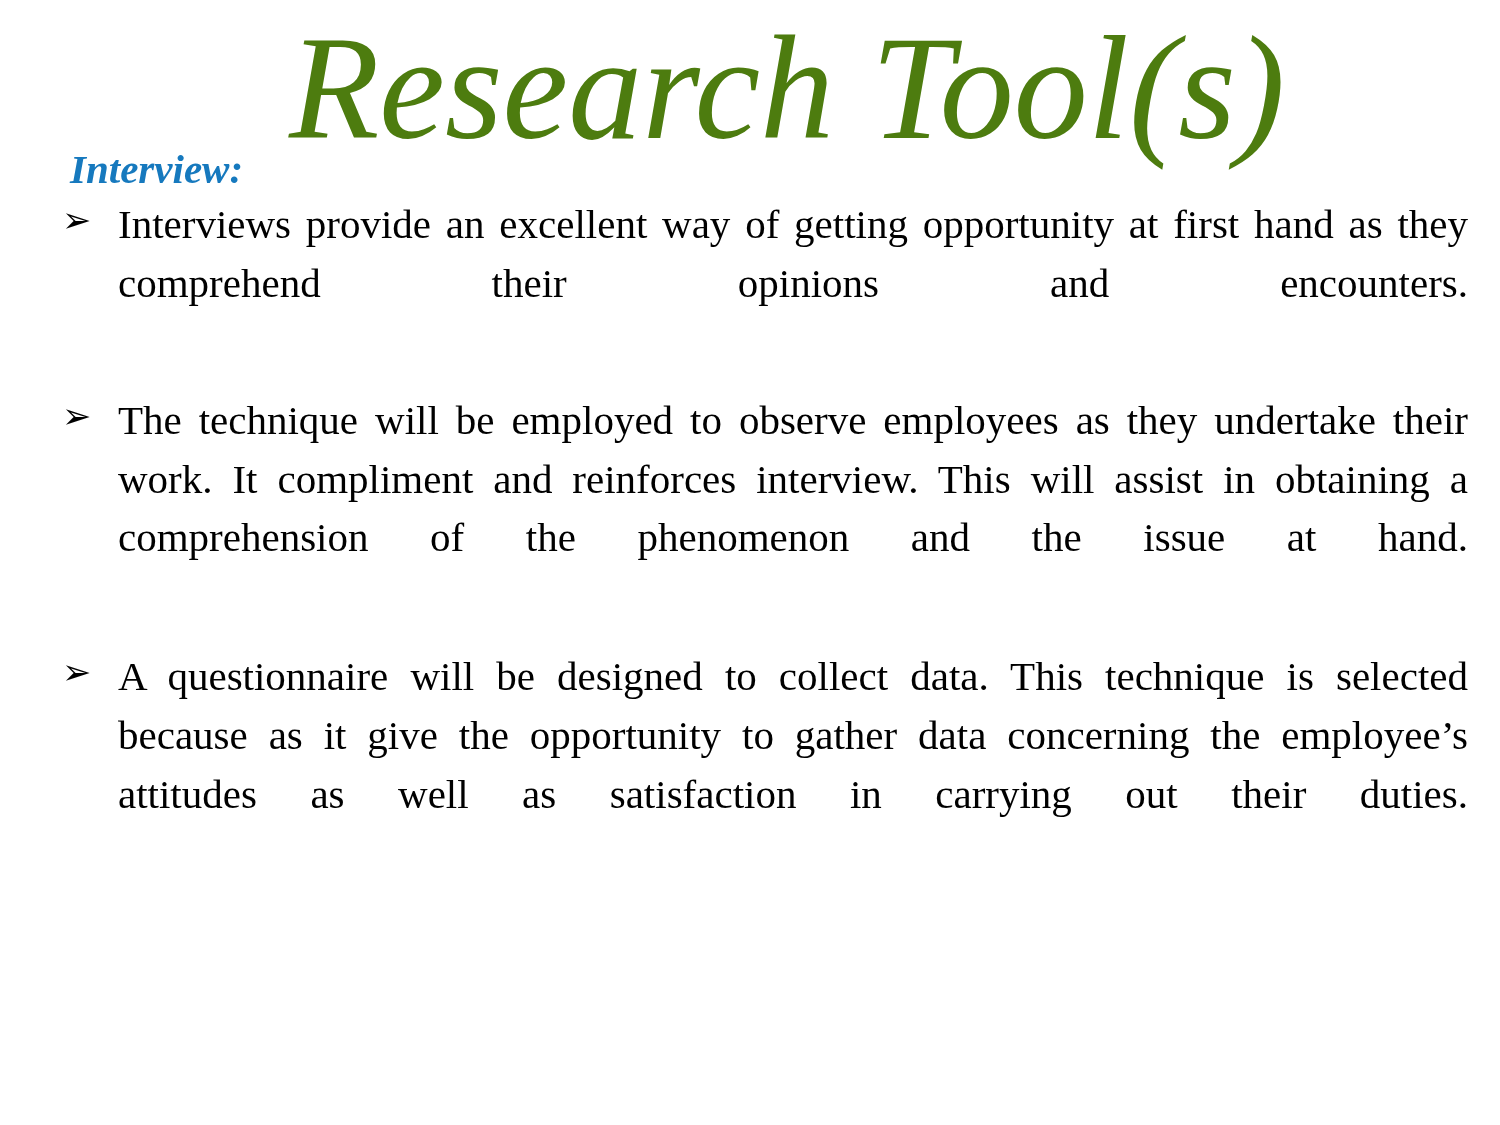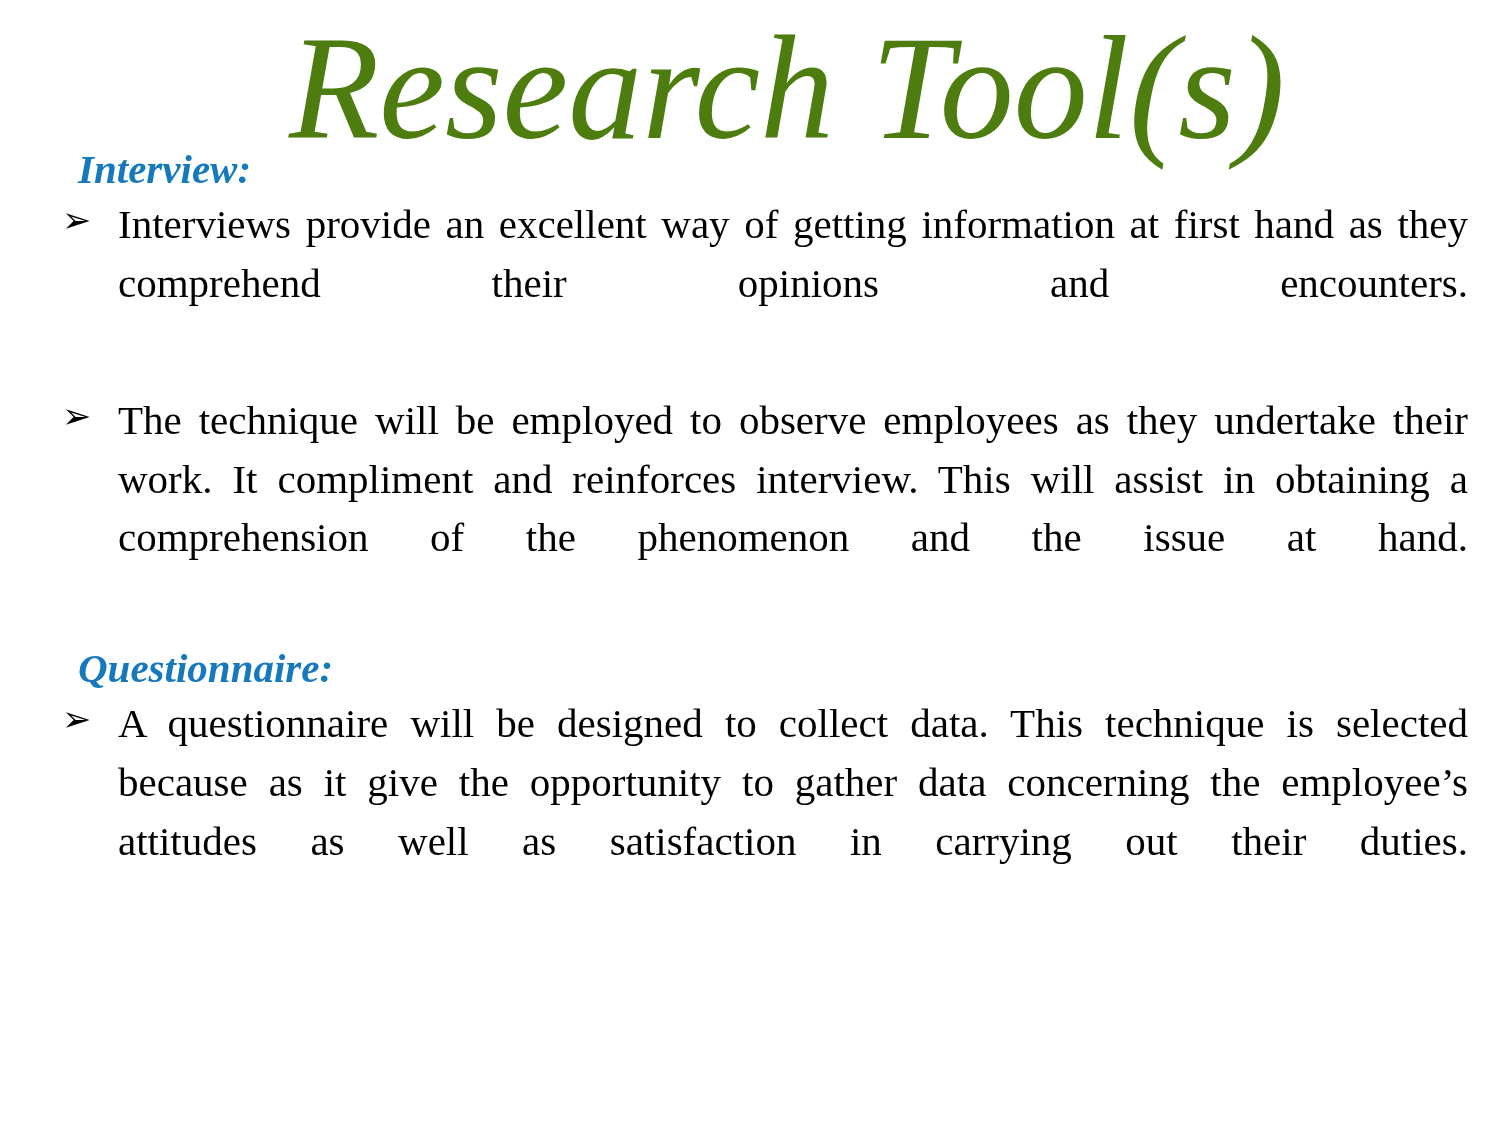--- a/index.html
+++ b/index.html
@@ -54,21 +54,21 @@
     margin: 0;
   }
 
   .section-heading {
     color: #1679BE;
     font-family: "Liberation Serif", "DejaVu Serif", serif;
     font-style: italic;
     font-weight: bold;
     font-size: 41px;
     line-height: 1.05;
-    margin: 0 0 4px 16px;
+    margin: 0 0 4px 8px;
     white-space: nowrap;
   }
 
   .bullet-row {
     display: flex;
     align-items: flex-start;
     margin: 0;
   }
 
   .bullet-mark {
@@ -108,37 +108,36 @@
 <div id="slide">
 
   <div class="slide-title">Research Tool(s)</div>
 
   <div class="body-col">
 
     <div class="section">
       <div class="section-heading">Interview:</div>
       <div class="bullet-row">
         <span class="bullet-mark">➢</span>
-        <span class="bullet-text">Interviews provide an excellent way of getting information at first hand as they comprehend their opinions and encounters.</span>
+        <span class="bullet-text">Interviews provide an excellent way of getting opportunity at first hand as they comprehend their opinions and encounters.</span>
       </div>
     </div>
 
     <div class="gap-after-p"></div>
 
     <div class="section">
       <div class="bullet-row">
         <span class="bullet-mark">➢</span>
         <span class="bullet-text">The technique will be employed to observe employees as they undertake their work. It compliment and reinforces interview. This will assist in obtaining a comprehension of the phenomenon and the issue at hand.</span>
       </div>
     </div>
 
     <div class="gap-after-p2"></div>
 
     <div class="section">
-      <div class="section-heading">Questionnaire:</div>
       <div class="bullet-row">
         <span class="bullet-mark">➢</span>
         <span class="bullet-text">A questionnaire will be designed to collect data. This technique is selected because as it give the opportunity to gather data concerning the employee’s attitudes as well as satisfaction in carrying out their duties.</span>
       </div>
     </div>
 
   </div>
 </div>
 
 </body></html>

